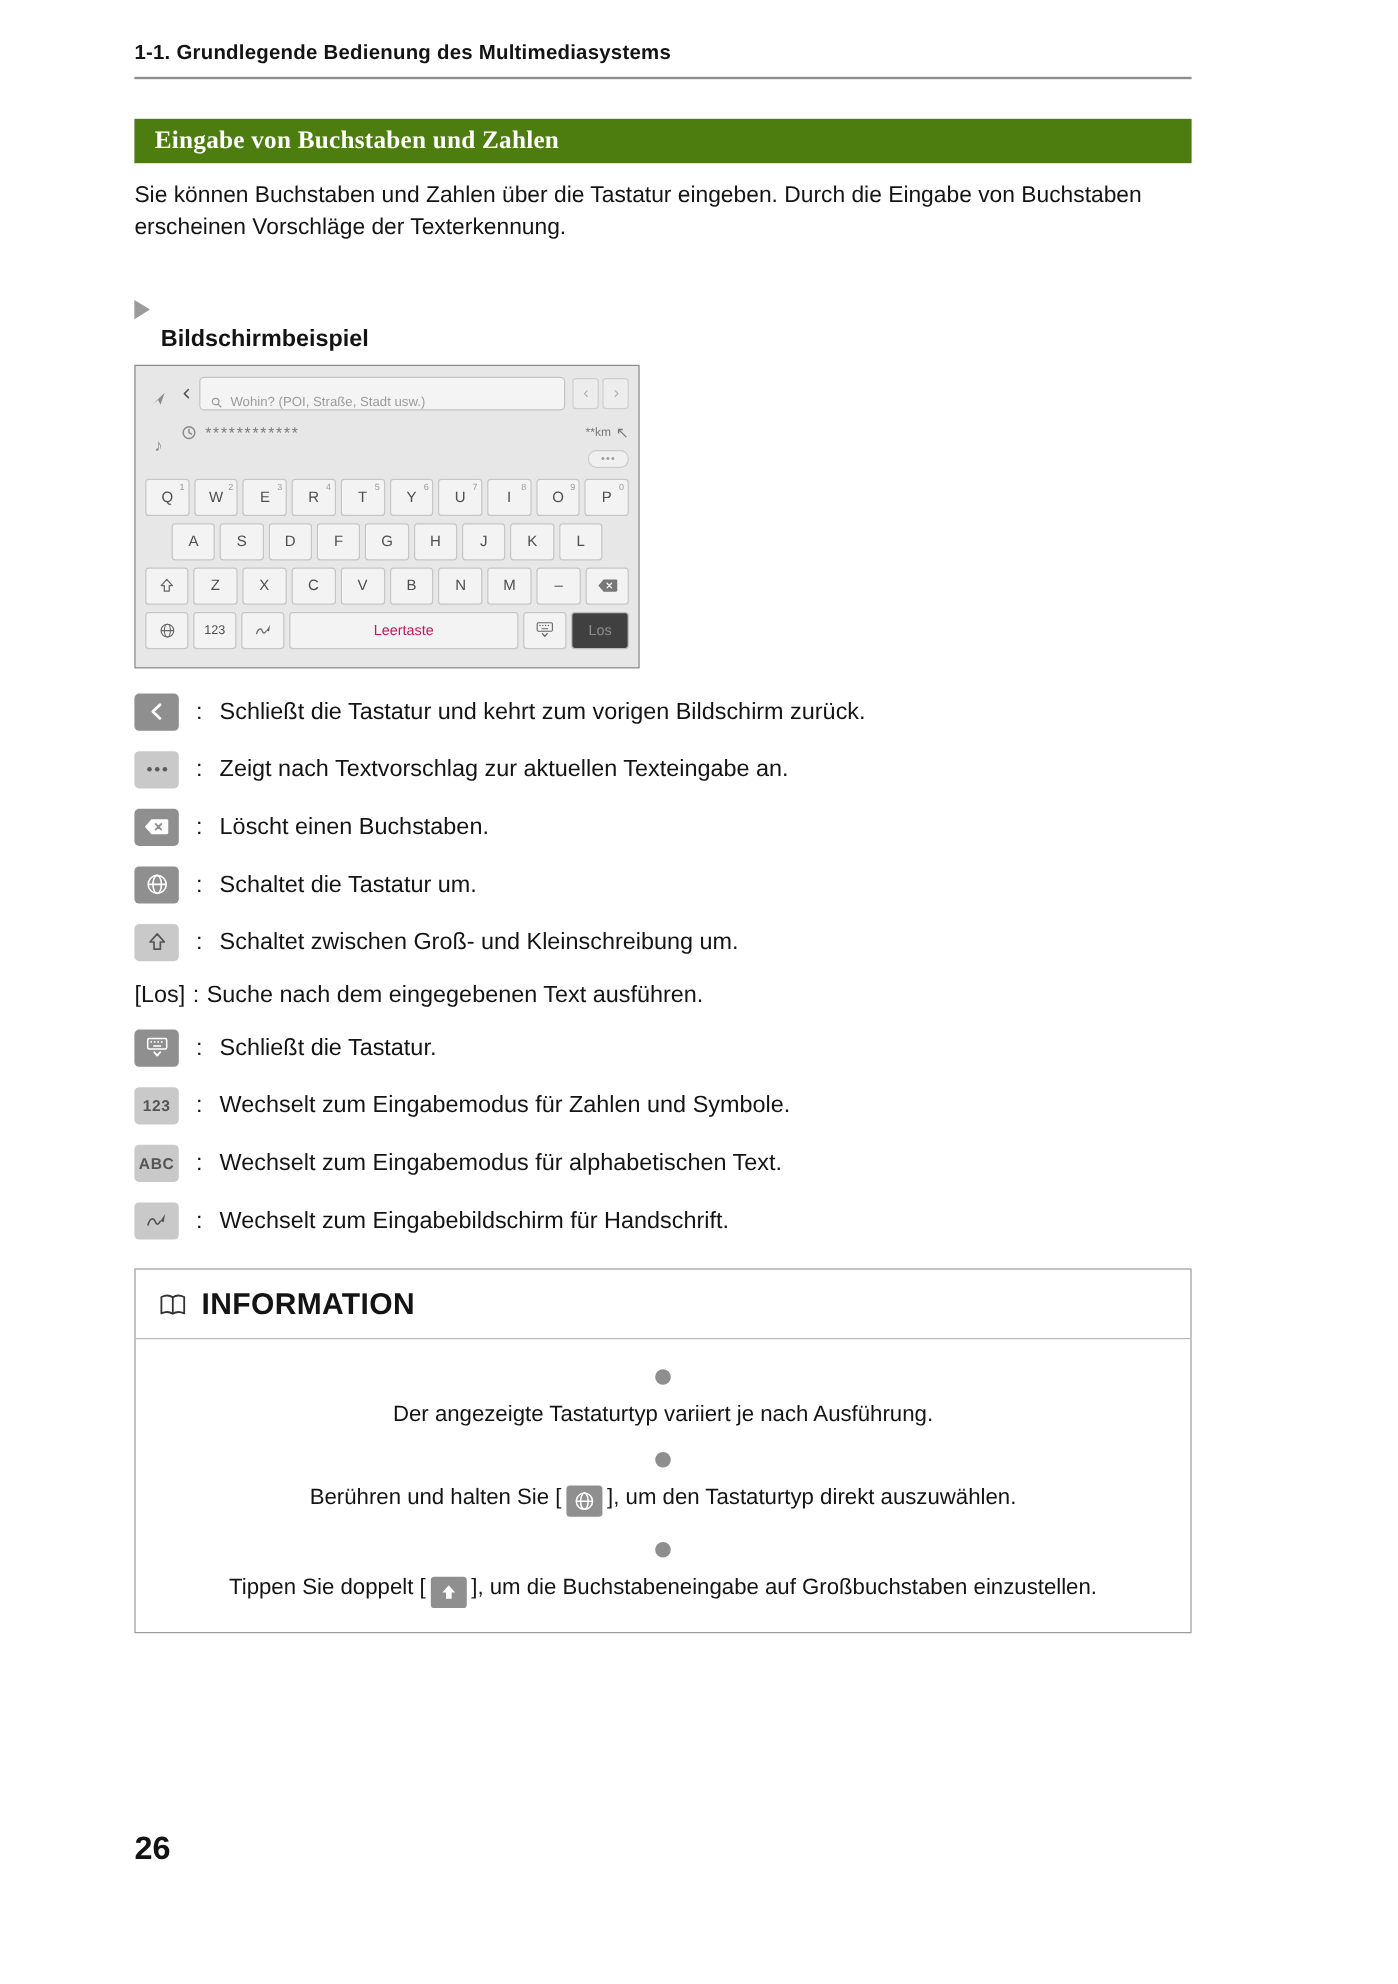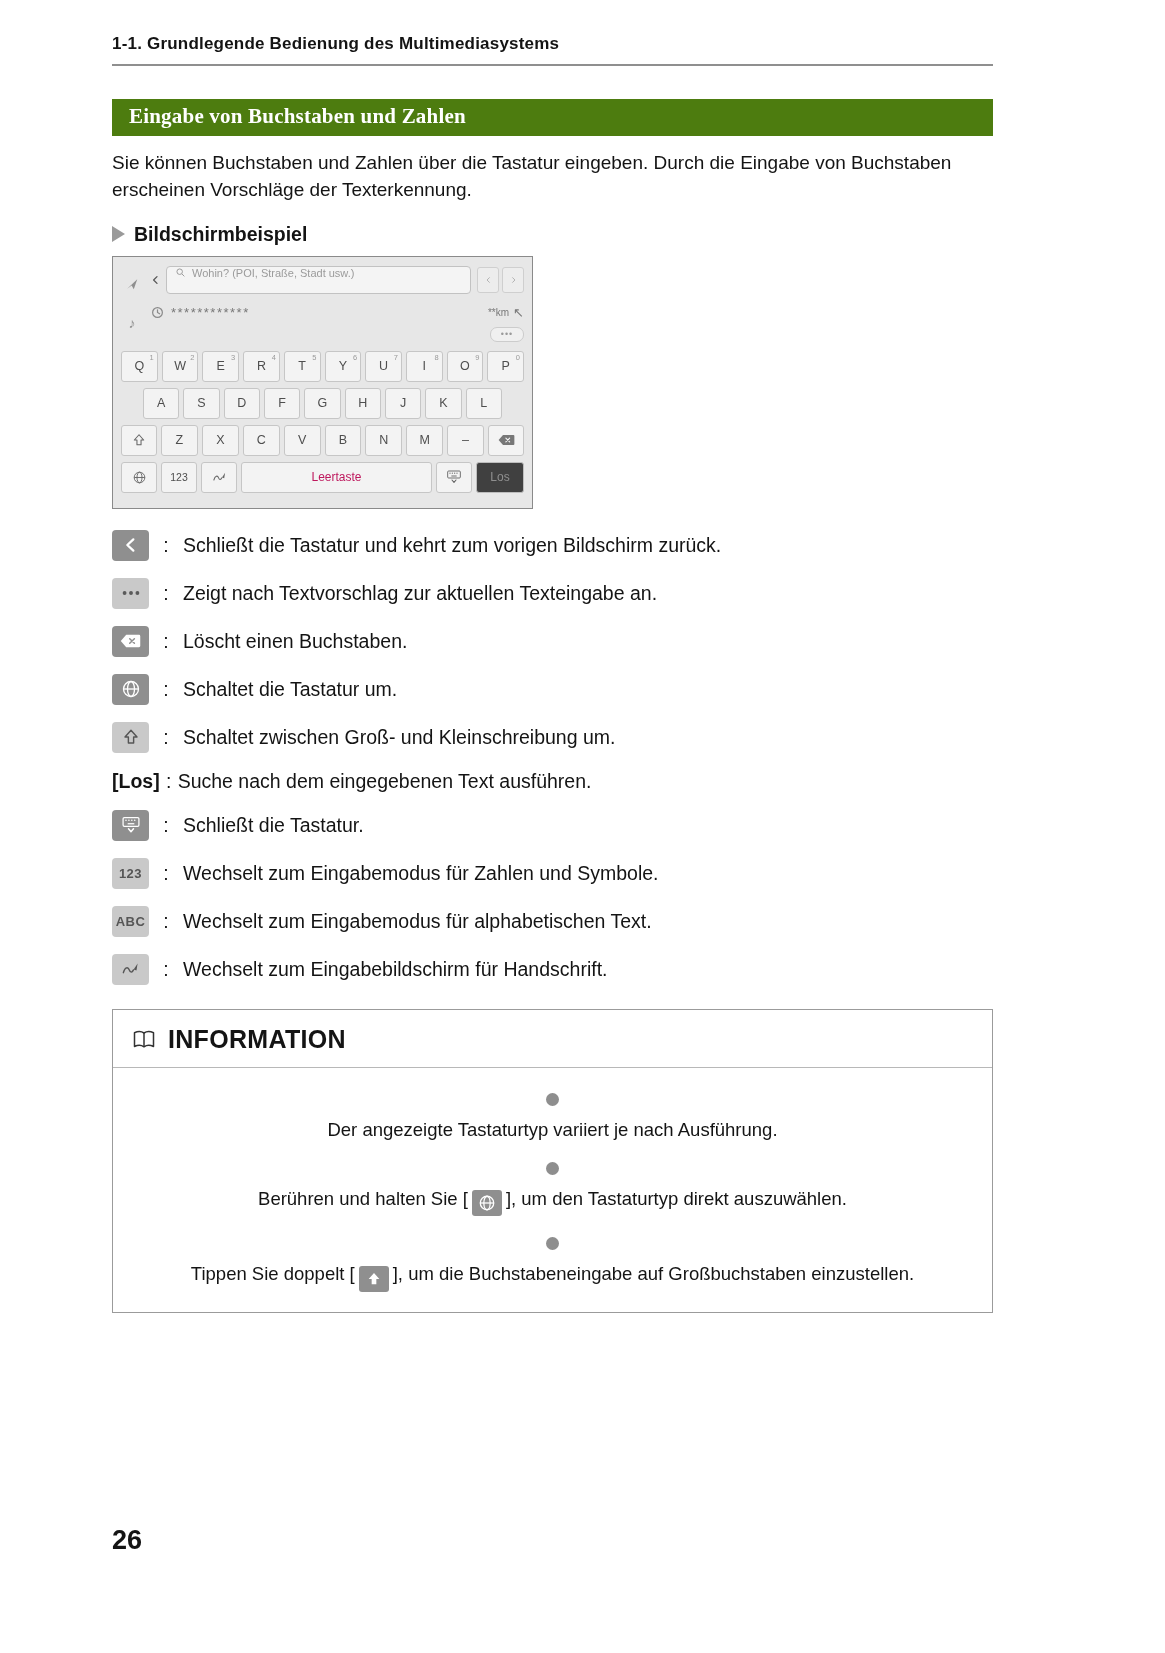--- a/index.html
+++ b/index.html
@@ -13,32 +13,32 @@
   .breadcrumb{font-size:17px;font-weight:bold;letter-spacing:.2px;}
   .top-rule{border-bottom:2px solid #8f8f8f;margin-top:10px;}
 
   .title-bar{margin-top:33px;background:#4d7c0f;color:#fff;font-size:21px;
     font-weight:bold;padding:5px 0 7px 17px;letter-spacing:.2px;font-family:Liberation Serif, serif;}
 
   .intro{margin-top:14px;font-size:19px;line-height:1.42;}
 
   .example{margin-top:18px;display:flex;align-items:center;gap:9px;}
   .tri{width:0;height:0;border-left:13px solid #9a9a9a;border-top:8px solid transparent;border-bottom:8px solid transparent;}
-  .example-label{font-weight:bold;font-size:19.5px;}
+  .example-label{font-weight:bold;font-size:19.5px;margin-top:48px;}
 
   
   .shot{margin-top:10px;width:421px;height:253px;border:1px solid #8a8a8a;
     background:#e7e7e7;position:relative;box-sizing:border-box;padding:8px;overflow:hidden;}
   .shot-side{position:absolute;left:7px;top:20px;width:24px;display:flex;flex-direction:column;
     gap:24px;align-items:center;color:#8f8f8f;}
   .shot-top{margin-left:30px;}
   .search-row{display:flex;align-items:center;gap:6px;height:30px;}
   .back-ch{display:flex;align-items:center;}
   .search-field{flex:1;height:26px;background:#f4f4f4;border:1px solid #c2c2c2;border-radius:4px;
-    display:flex;align-items:flex-start;gap:6px;padding:0 8px;}
+    display:flex;align-items:flex-end;gap:6px;padding:0 8px;}
   .ph{color:#9b9b9b;font-size:11px;white-space:nowrap;overflow:hidden;}
   .nav-btns{display:flex;gap:3px;}
   .nav-btn{width:20px;height:24px;border:1px solid #cfcfcf;background:#ededed;color:#aeaeae;
     display:flex;align-items:center;justify-content:center;border-radius:3px;}
   .hist-row{display:flex;align-items:center;margin-top:6px;height:24px;gap:7px;color:#787878;}
   .asterisks{font-size:13px;letter-spacing:1.5px;}
   .hist-right{margin-left:auto;display:flex;gap:4px;align-items:center;font-size:10px;color:#787878;}
   .route-arrow{font-size:13px;line-height:1;}
   .sugg-row{display:flex;justify-content:flex-end;margin-top:2px;height:16px;}
   .sugg-btn{min-width:26px;height:13px;border-radius:7px;background:#f0f0f0;border:1px solid #cccccc;
@@ -57,21 +57,21 @@
 
   
   .legend{margin-top:21px;}
   .legend-row{display:flex;align-items:center;margin-top:17px;}
   .legend-icon{width:37px;height:31px;border-radius:4px;display:flex;align-items:center;justify-content:center;flex:0 0 37px;}
   .gi-dark{background:#8f8f8f;color:#fff;}
   .gi-light{background:#c9c9c9;color:#555;}
   .gi-text{font-size:13px;font-weight:bold;letter-spacing:.5px;}
   .legend-colon{width:34px;text-align:center;font-size:19.5px;flex:0 0 34px;}
   .legend-text{font-size:19.5px;}
-  .los-label{font-weight:bold;font-size:19.5px;flex:0 0 auto;}
+  .los-label{font-weight:normal;font-size:19.5px;flex:0 0 auto;}
   .legend-row.los .legend-colon{width:18px;flex:0 0 18px;}
 
   
   .info{margin-top:24px;border:1px solid #9b9b9b;}
   .info-head{display:flex;align-items:center;gap:11px;padding:15px 18px 13px;}
   .info-title{font-weight:bold;font-size:25px;letter-spacing:.3px;}
   .info-sep{border-top:1px solid #b8b8b8;}
   .info-body{padding:4px 18px 20px;}
   .info-item{display:flex;align-items:center;gap:13px;margin-top:21px;font-size:18.5px;flex-direction:column;}
   .bullet{width:13px;height:13px;border-radius:50%;background:#8e8e8e;flex:0 0 13px;}

